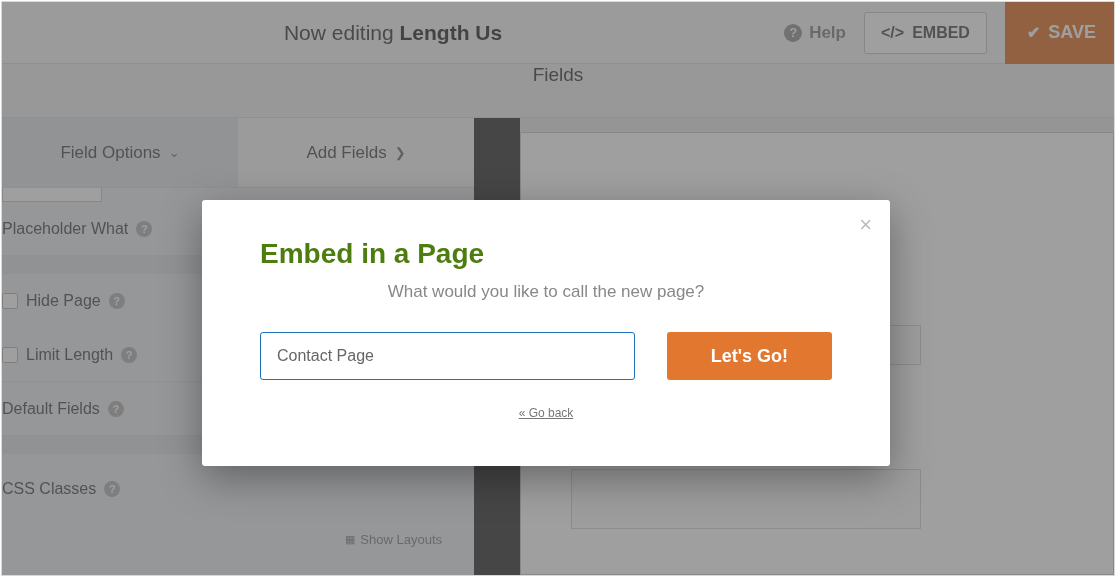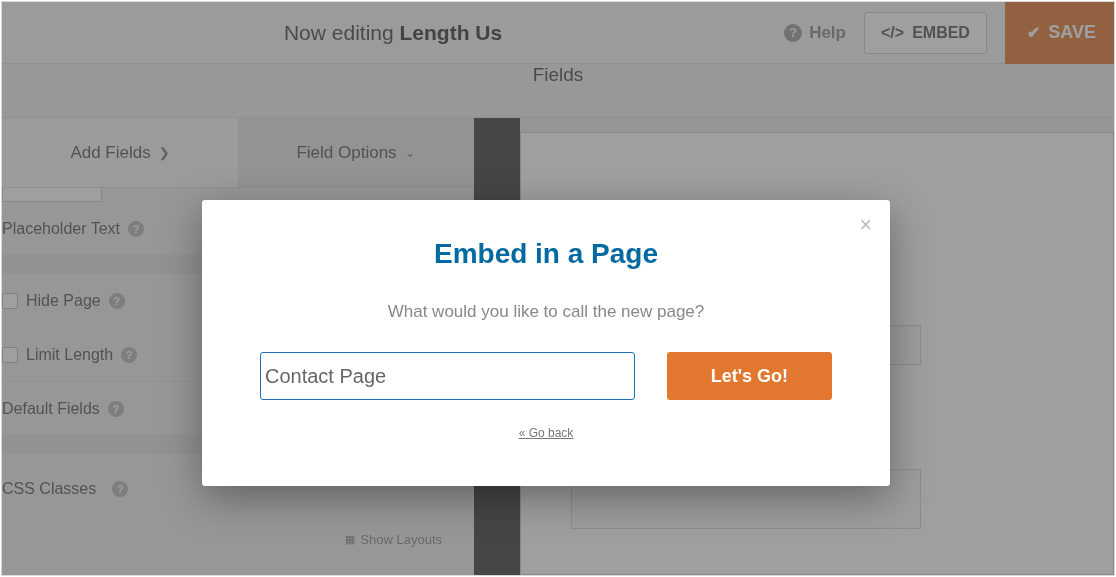--- a/index.html
+++ b/index.html
@@ -45,24 +45,24 @@
 .rightpane { flex: 1; background: #e9e9e9; padding: 14px 0 0 0; }
 .rightpane .canvas { background: #fff; border: 1px solid #ccc; height: 100%; margin-left: 0; position: relative; }
 .canvas .fldbox { position: absolute; border: 1px solid #d4d4d4; background: #fafafa; height: 40px; }
 .canvas .fldbox.a { top: 192px; left: 50px; width: 350px; }
 .canvas .fldbox.b { top: 336px; left: 50px; width: 350px; height: 60px; }
 
 .dimmer { position: absolute; inset: 0; background: rgba(80,80,80,0.55); }
 
 .modal { position: absolute; left: 200px; top: 198px; width: 688px; background: #fff; box-shadow: 0 12px 40px rgba(0,0,0,0.35); border-radius: 3px; padding: 38px 58px 46px 58px; }
 .modal .close { position: absolute; top: 12px; right: 18px; color: #bbb; font-size: 22px; cursor: pointer; font-weight: 300; }
-.modal h2 { text-align: center; font-size: 28px; color: #0369a1; font-weight: 700; margin-bottom: 32px; }
+.modal h2 { font-size: 28px; color: #4d7c0f; font-weight: 700; margin-bottom: 12px; }
 .modal .sub { text-align: center; color: #888; font-size: 17px; margin-bottom: 30px; }
 .modal .row { display: flex; gap: 32px; align-items: center; justify-content: center; margin-bottom: 26px; }
-.modal input[type=text] { flex: 1; max-width: 402px; height: 48px; border: 1.5px solid #1f72b8; border-radius: 3px; padding: 0 4px; font-size: 20px; color: #666; outline: none; }
+.modal input[type=text] { flex: 1; max-width: 402px; height: 48px; border: 1.5px solid #1f72b8; border-radius: 3px; padding: 0 16px; font-size: 16px; color: #666; outline: none; }
 .modal .go { background: #e27730; color: #fff; font-size: 18px; font-weight: 700; border: none; border-radius: 3px; height: 48px; padding: 0 44px; cursor: pointer; }
 .modal .back { display: block; text-align: center; color: #777; text-decoration: underline; font-size: 12px; cursor: pointer; }
 </style>
 </head>
 <body>
 
 <div class="frame">
 
   <div class="topbar">
     <div class="title-wrap">
@@ -84,52 +84,52 @@
     </div>
   </div>
 
   <div class="subhead">
     <span>Fields</span>
   </div>
 
   <div class="workspace">
     <div class="leftcol">
       <div class="left-tabs">
+        <div class="tab opts">
+          <span>Field Options</span>
+          <span class="chev">⌄</span>
+        </div>
         <div class="tab addf">
           <span>Add Fields</span>
           <span class="chev">❯</span>
-        </div>
-        <div class="tab opts">
-          <span>Field Options</span>
-          <span class="chev">⌄</span>
         </div>
       </div>
       <div class="left-body">
         <div class="smallbox"></div>
         <div class="opt-row">
-          <span class="lbl">Placeholder Text</span>
+          <span class="lbl">Placeholder What</span>
           <span class="qm">?</span>
         </div>
         <div class="sep"></div>
         <div class="opt-row nob">
           <span class="cb"></span>
           <span class="lbl">Hide Page</span>
           <span class="qm">?</span>
         </div>
         <div class="opt-row">
           <span class="cb"></span>
           <span class="lbl">Limit Length</span>
           <span class="qm">?</span>
         </div>
         <div class="opt-row">
           <span class="lbl">Default Fields</span>
           <span class="qm">?</span>
         </div>
         <div class="sep"></div>
-        <div class="opt-row nob" style="height:70px;gap:8px;">
+        <div class="opt-row nob" style="height:70px;">
           <span class="lbl">CSS Classes</span>
           <span class="qm">?</span>
         </div>
       </div>
       <div class="show-layouts">
         <span class="grid">▦</span>
         <span>Show Layouts</span>
       </div>
     </div>
 

